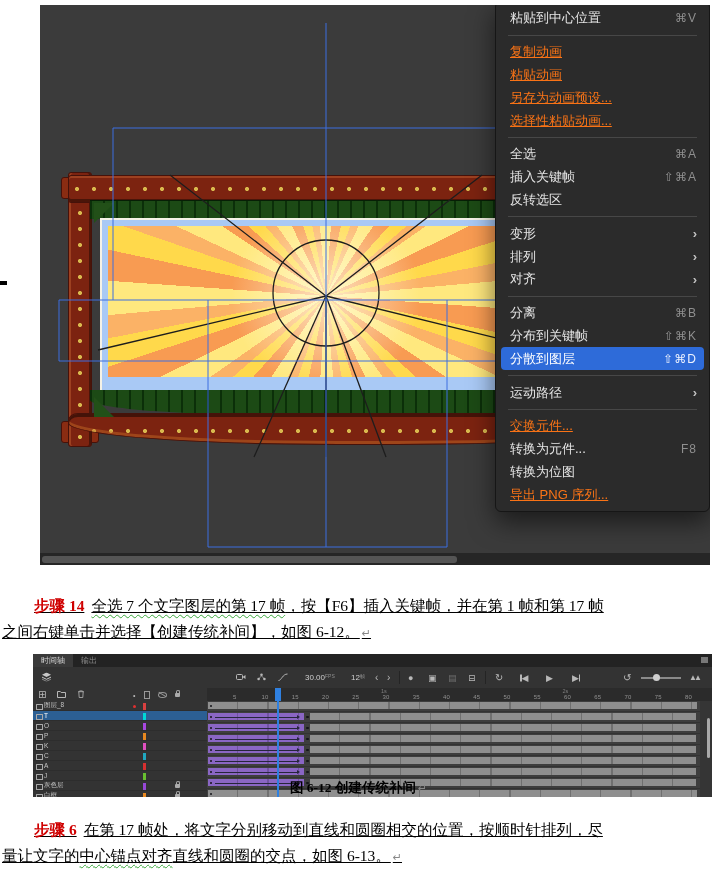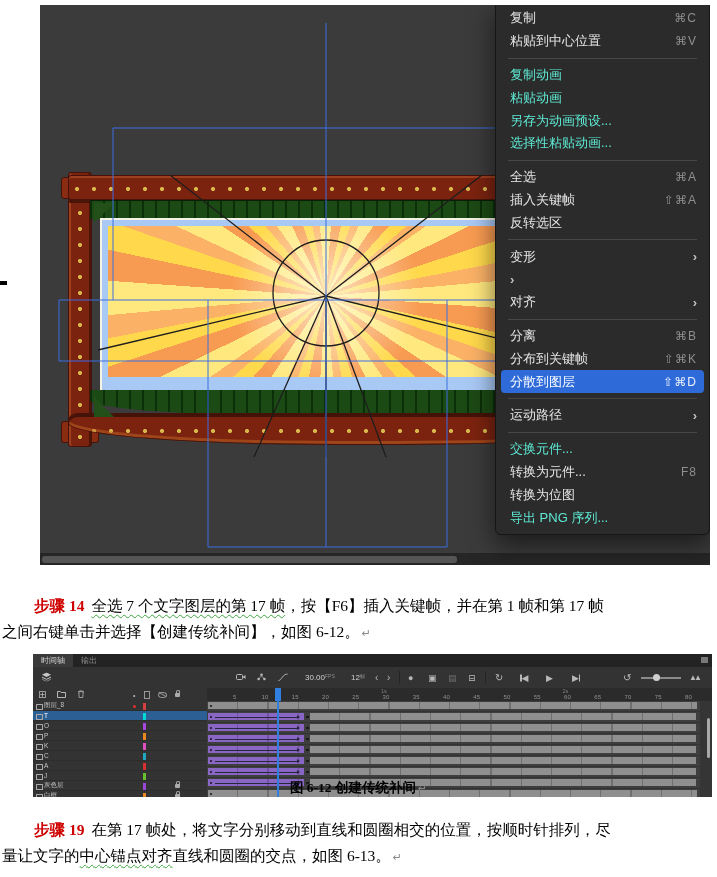--- a/index.html
+++ b/index.html
@@ -37,21 +37,21 @@
   .stage-hscroll .hbar{position:absolute;left:2px;top:2.5px;width:415px;height:7px;background:#555;border-radius:3px;}
 
   
   .cmenu{position:absolute;left:455px;top:-4px;width:213px;background:#2b2b2b;border:1px solid #161616;border-radius:6px;
     box-shadow:0 10px 26px rgba(0,0,0,.55);padding:5px 0;z-index:10;
     font-family:"Liberation Sans","DejaVu Sans",sans-serif;}
   .mitem{display:flex;align-items:center;height:22.8px;padding:0 12px 0 14px;color:#e6e6e6;font-size:13px;white-space:nowrap;}
   .mitem .mlabel{flex:1;}
   .mkey{color:#8f8f8f;font-size:12px;letter-spacing:1px;}
   .marrow{color:#c2c2c2;font-size:13px;font-weight:bold;}
-  .mitem.dis{color:#5eead4;}
+  .mitem.dis{color:#f97316;text-decoration:underline;}
   .mitem.hi{background:#2e6bd9;margin:0 5px;padding:0 7px 0 9px;border-radius:4px;color:#fff;}
   .mitem.hi .mkey{color:#eef3ff;}
   .msep{height:1px;background:#474747;margin:5px 12px;}
 
   
   .tl{position:absolute;left:33px;top:654px;width:679px;height:143px;background:#333;overflow:hidden;
       font-family:"Liberation Sans","DejaVu Sans",sans-serif;}
   .tl-tabs{position:relative;height:13px;background:#232323;display:flex;}
   .tab{padding:0 8px;font-size:8px;display:flex;align-items:center;color:#8a8a8a;}
   .tab.active{background:#3a3a3a;color:#d8d8d8;}
@@ -98,21 +98,21 @@
     border-top:2.5px solid transparent;border-bottom:2.5px solid transparent;}
   .playhead{position:absolute;top:0;bottom:0;width:2px;background:#2f80e0;z-index:4;}
   .vscroll{position:absolute;right:2px;top:17px;width:3px;height:40px;background:#a8a8a8;border-radius:2px;z-index:5;}
 
   
   .caption{position:absolute;left:0;width:717px;text-align:center;font-size:13.5px;font-weight:bold;color:#000;}
   .cap1{top:570px;} .cap2{top:779px;}
   .ret{font-weight:normal;color:#888;font-size:11px;margin-left:2px;font-family:"DejaVu Sans",sans-serif;}
   .para{position:absolute;left:2px;right:2px;font-size:15.5px;line-height:26px;color:#000;}
   .p14{top:593px;} .p15{top:817px;}
-  .pline{height:26px;white-space:nowrap;overflow:hidden;}
+  .pline{height:26px;white-space:nowrap;overflow:hidden;text-decoration:underline;}
   .indent{padding-left:32px;}
   .step{color:#cf0000;font-weight:bold;margin-right:7px;}
   .wavy{text-decoration:underline;text-decoration-style:wavy;text-decoration-color:#3aa83c;text-decoration-thickness:1px;text-underline-offset:3px;}
 </style>
 </head>
 <body>
 
 <div class="page">
   <div class="margin-mark"></div>
 
@@ -152,24 +152,20 @@
         <line x1="168" y1="542" x2="407" y2="542"></line>
       </g>
     </svg>
 
     <div class="stage-hscroll">
       <div class="hbar"></div>
     </div>
 
     <div class="cmenu" id="menu">
         <div class="mitem">
-          <span class="mlabel">复制</span>
-          <span class="mkey">⌘C</span>
-        </div>
-        <div class="mitem">
           <span class="mlabel">粘贴到中心位置</span>
           <span class="mkey">⌘V</span>
         </div>
         <div class="msep"></div>
         <div class="mitem dis">
           <span class="mlabel">复制动画</span>
         </div>
         <div class="mitem dis">
           <span class="mlabel">粘贴动画</span>
         </div>
@@ -190,20 +186,21 @@
         </div>
         <div class="mitem">
           <span class="mlabel">反转选区</span>
         </div>
         <div class="msep"></div>
         <div class="mitem">
           <span class="mlabel">变形</span>
           <span class="marrow">›</span>
         </div>
         <div class="mitem">
+          <span class="mlabel">排列</span>
           <span class="marrow">›</span>
         </div>
         <div class="mitem">
           <span class="mlabel">对齐</span>
           <span class="marrow">›</span>
         </div>
         <div class="msep"></div>
         <div class="mitem">
           <span class="mlabel">分离</span>
           <span class="mkey">⌘B</span>
@@ -454,16 +451,16 @@
           <div class="gspan" style="left: 0.5px; width: 489px;"></div>
           <span class="sdot" style="left: 2.5px;"></span>
         </div>
         <div class="playhead" style="left: 69.55px;"></div>
       </div>
   </div>
 
   <div class="caption cap2"><span>图 6-12  创建传统补间</span><span class="ret">↵</span></div>
 
   <div class="para p15">
-    <div class="pline indent"><span class="step">步骤 19</span><span>在第 17 帧处，将文字分别移动到直线和圆圈相交的位置，按顺时针排列，尽</span></div>
+    <div class="pline indent"><span class="step">步骤 6</span><span>在第 17 帧处，将文字分别移动到直线和圆圈相交的位置，按顺时针排列，尽</span></div>
     <div class="pline"><span>量让文字的</span><span class="wavy">中心锚点对齐</span><span>直线和圆圈的交点，如图 6-13。</span><span class="ret">↵</span></div>
   </div>
 </div>
 
 </body></html>

